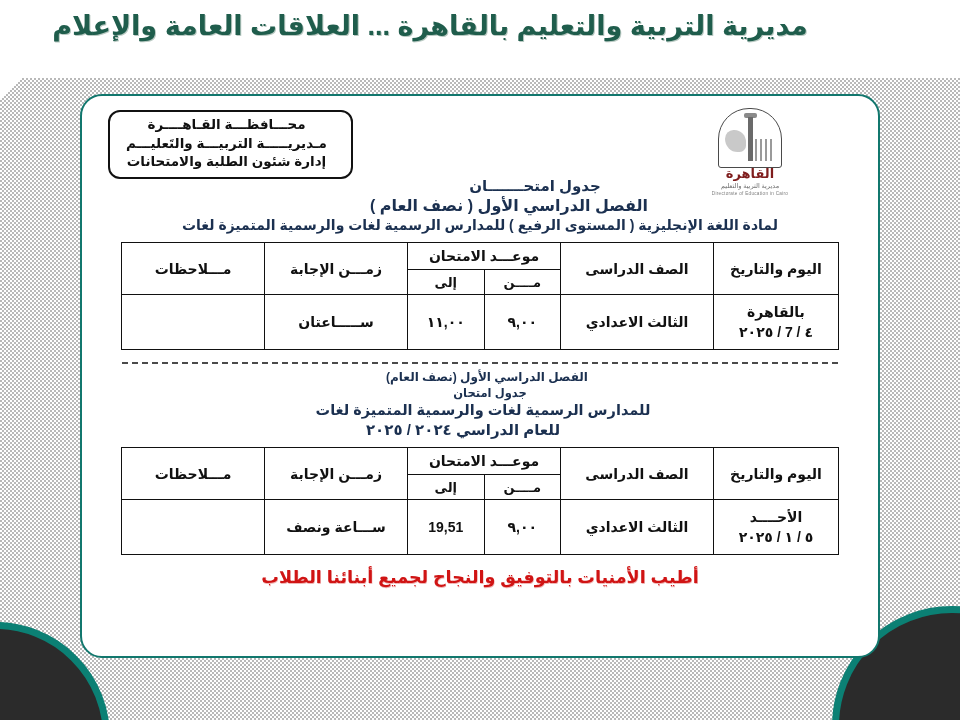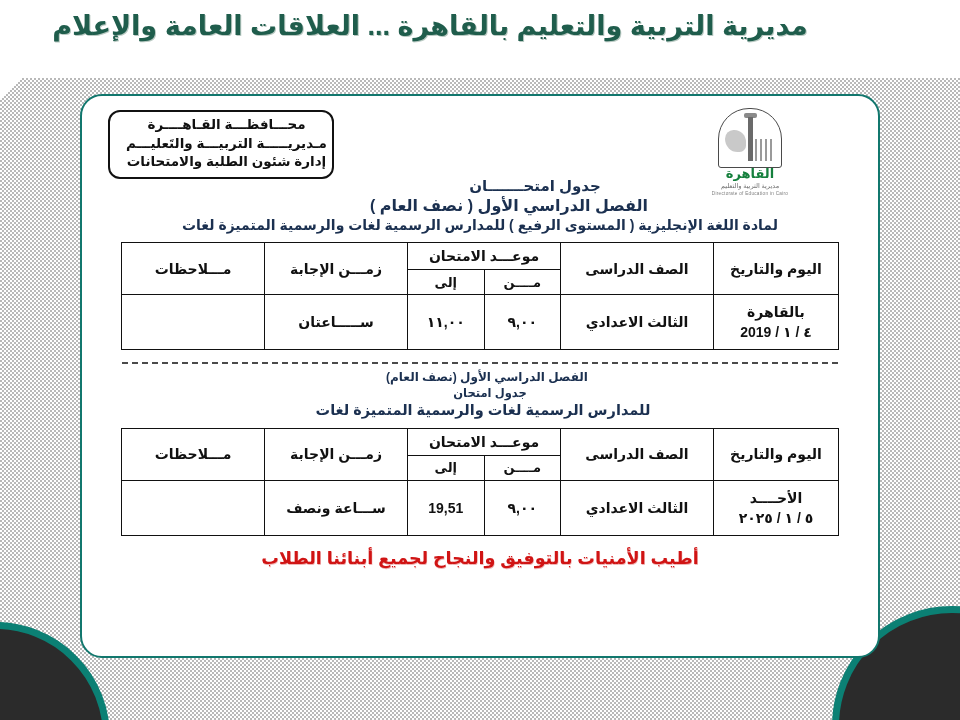--- a/index.html
+++ b/index.html
@@ -66,21 +66,21 @@
 
   
   .card-head{
     display:flex;flex-direction:row-reverse;
     align-items:flex-start;justify-content:space-between;
     height:78px;
   }
   .ministry-box{
     border:2px solid #111;
     border-radius:12px;
-    padding:4px 5px 5px 16px;
+    padding:4px 24px 5px 16px;
     text-align:center;
     direction:rtl;
     margin-top:4px;
     margin-left:4px;
   }
   .ministry-box .ln{
     font-size:13.5px;font-weight:bold;color:#111;line-height:1.38;
     white-space:nowrap;letter-spacing:0.5px;
   }
 
@@ -103,21 +103,21 @@
   }
   .logo-cap .blob{
     position:absolute;left:6px;top:21px;width:21px;height:22px;background:#c9c9c9;
     border-radius:40% 55% 30% 60%;
   }
   .logo-cap .bars{
     position:absolute;right:8px;bottom:6px;width:18px;height:22px;
     background:repeating-linear-gradient(90deg,#9a9a9a 0 2px,#ffffff 2px 5px);
   }
   .logo-name{
-    font-size:13px;font-weight:bold;color:#15803d;margin-top:-2px;letter-spacing:1px;
+    font-size:13px;font-weight:bold;color:#7f1d1d;margin-top:-2px;letter-spacing:1px;
   }
   .logo-sub{font-size:6.5px;color:#6e6e6e;line-height:1.3;margin-top:1px;}
   .logo-sub-en{font-size:4.6px;color:#7d7d7d;letter-spacing:.3px;direction:ltr;}
 
   
   .sec-title{
     direction:rtl;text-align:center;color:#1b3050;
     margin-top:-8px;
   }
   .sec-title .l{
@@ -228,37 +228,38 @@
         </tr>
         <tr>
           <th class="sub c-from">مــــن</th>
           <th class="sub c-to">إلى</th>
         </tr>
       </thead>
       <tbody>
         <tr>
           <td class="date-cell">
             <span class="d1">بالقاهرة</span>
-            <span class="d2">٤ / ١ / 2019</span>
+            <span class="d2">٤ / 7 / ٢٠٢٥</span>
           </td>
           <td>الثالث الاعدادي</td>
           <td>٩,٠٠</td>
           <td>١١,٠٠</td>
           <td>ســـــاعتان</td>
           <td></td>
         </tr>
       </tbody>
     </table>
 
     <div class="divider"></div>
 
     <div class="sec-title sec2">
       <div class="l l2">الفصل الدراسي الأول (نصف العام)</div>
       <div class="l l1">جدول امتحان</div>
       <div class="l l4">للمدارس الرسمية لغات والرسمية المتميزة لغات</div>
+      <div class="l l5">للعام الدراسي ٢٠٢٤ / ٢٠٢٥</div>
     </div>
 
     <table class="sched">
       <thead>
         <tr>
           <th class="c-date" rowspan="2">اليوم والتاريخ</th>
           <th class="c-grade" rowspan="2">الصف الدراسى</th>
           <th colspan="2">موعـــد الامتحان</th>
           <th class="c-dur" rowspan="2">زمـــن الإجابة</th>
           <th class="c-notes" rowspan="2">مـــلاحظات</th>

